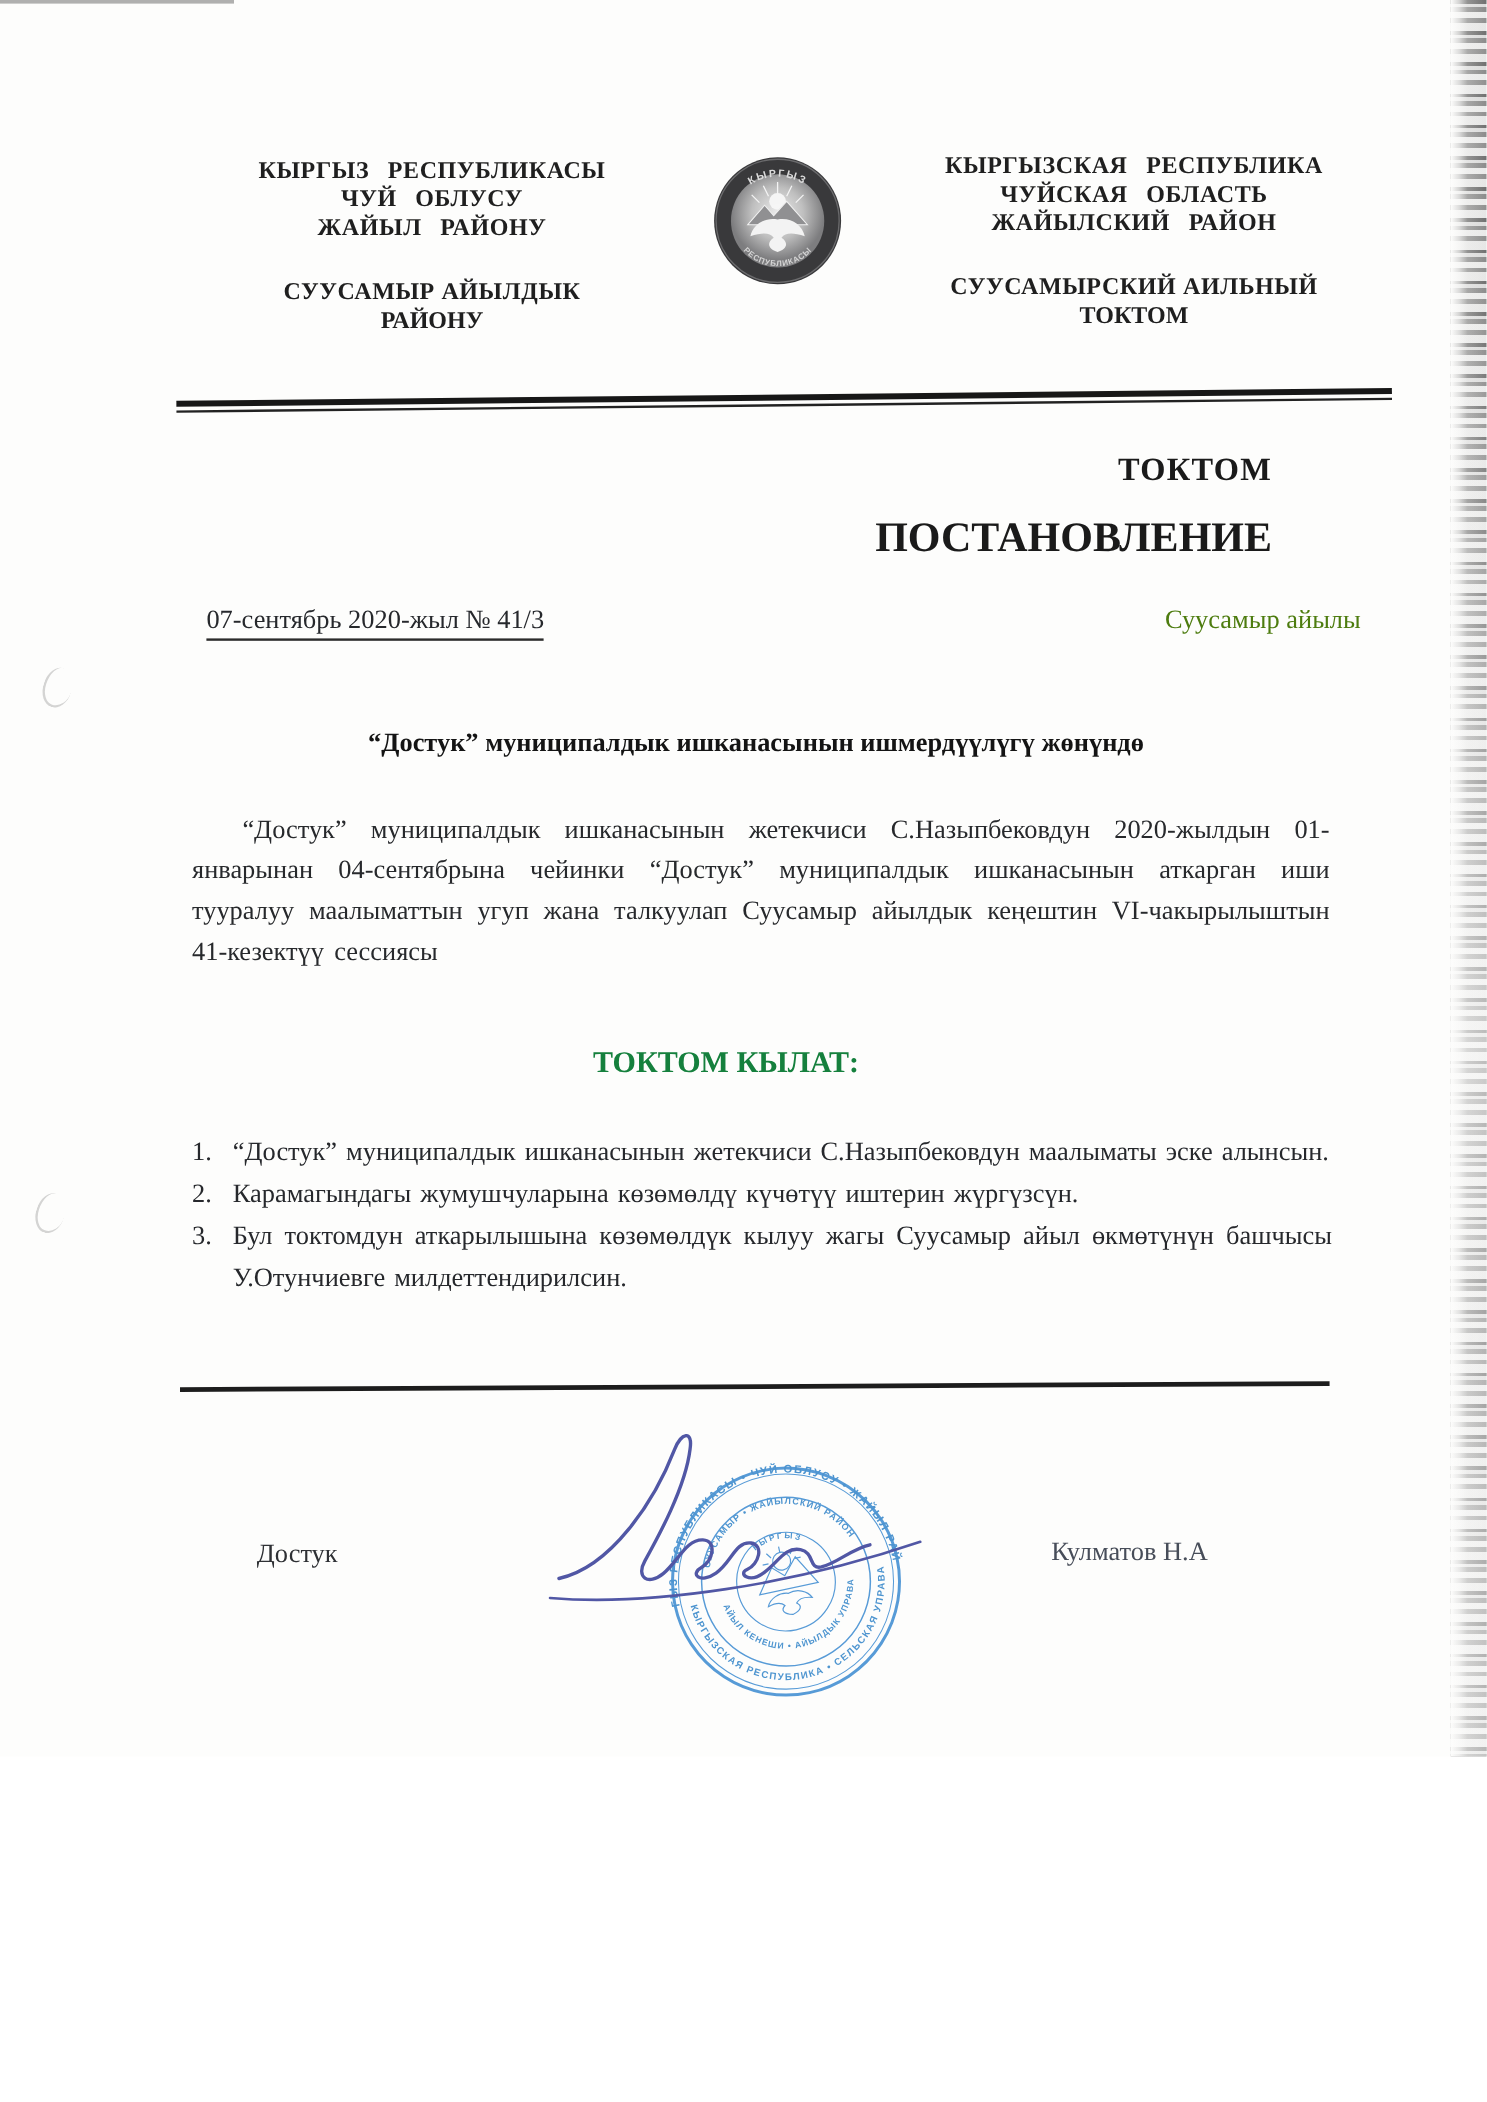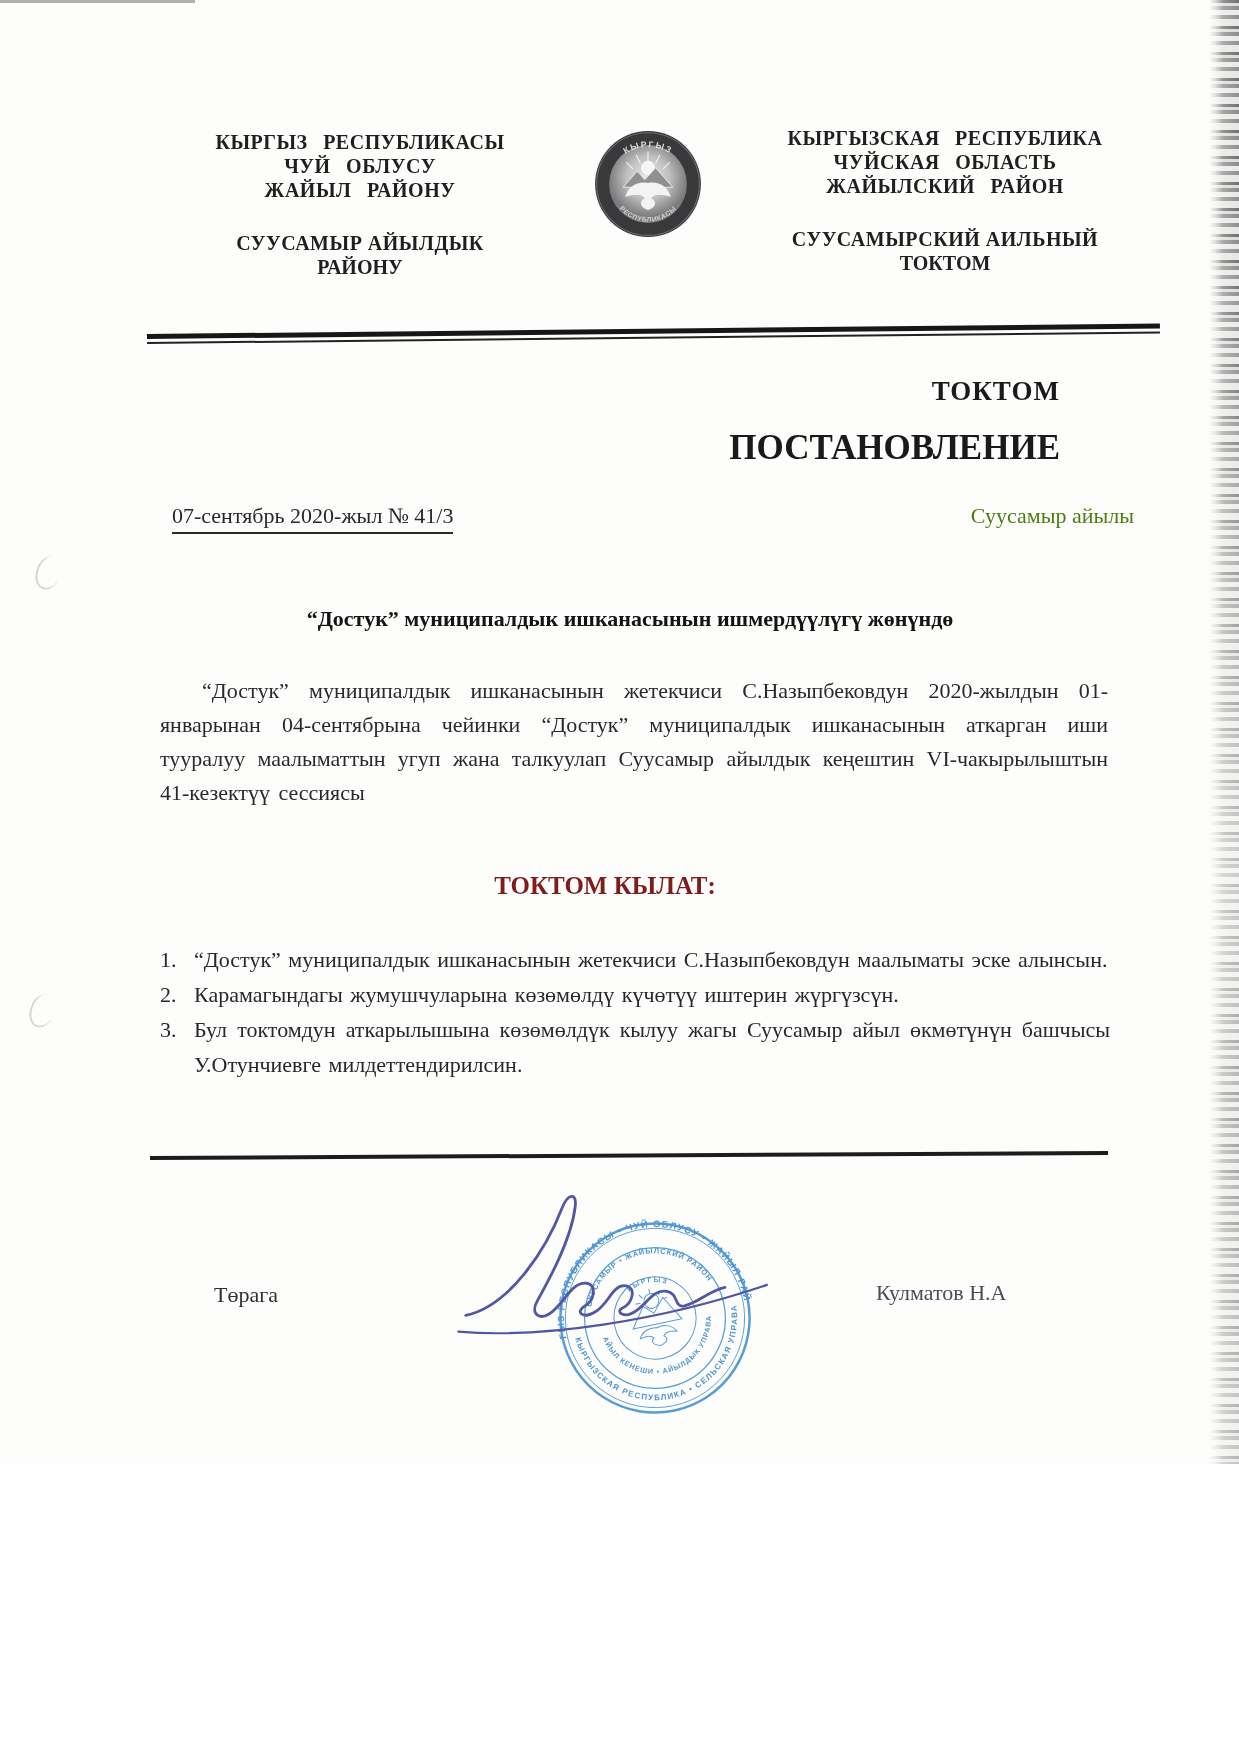--- a/index.html
+++ b/index.html
@@ -43,21 +43,21 @@
 
   .meta-row{position:absolute;left:172px;top:503px;width:962px;display:flex;justify-content:space-between;align-items:flex-start;font-size:22px;}
   .date-number{border-bottom:2px solid #2b2b2b;padding-bottom:3px;color:#26282c;}
   .place{color:#4d7c0f;}
 
   .subject{position:absolute;left:150px;top:606px;width:960px;text-align:center;font-weight:bold;font-size:22px;color:#141414;}
 
   .preamble{position:absolute;left:160px;top:674px;width:948px;font-size:22px;line-height:34px;
     text-align:justify;text-indent:42px;color:#27292c;word-spacing:3px;}
 
-  .resolve-heading{position:absolute;left:150px;top:872px;width:910px;text-align:center;font-weight:bold;font-size:25px;color:#7f1d1d;}
+  .resolve-heading{position:absolute;left:150px;top:872px;width:910px;text-align:center;font-weight:bold;font-size:25px;color:#15803d;}
 
   .list{position:absolute;left:160px;top:942px;width:950px;font-size:22px;line-height:35px;color:#26282c;}
   .list-row{display:flex;}
   .list-row .num{width:34px;flex:0 0 34px;}
   .list-row .txt{flex:1;text-align:justify;word-spacing:2px;}
 
   .rule-mid{position:absolute;left:150px;top:1156px;width:958px;height:4px;background:#1d1d1d;transform:rotate(-.3deg);transform-origin:left center;}
   .distribution{position:absolute;left:158px;top:1168px;width:960px;font-size:22px;color:#222;}
 
   
@@ -160,21 +160,21 @@
       <span class="txt">Карамагындагы жумушчуларына көзөмөлдү күчөтүү иштерин жүргүзсүн.</span>
     </div>
     <div class="list-row">
       <span class="num">3.</span>
       <span class="txt">Бул токтомдун аткарылышына көзөмөлдүк кылуу жагы Суусамыр айыл өкмөтүнүн башчысы У.Отунчиевге милдеттендирилсин.</span>
     </div>
   </div>
 
   <div class="rule-mid"></div>
 
-  <div class="sig-title">Төрага</div>
+  <div class="sig-title">Достук</div>
   <div class="sig-name">Кулматов Н.А</div>
 
   <div class="stamp-wrap">
     <svg viewBox="0 0 360 360">
       <defs>
         <path id="st-outer-top" d="M34,180 a146,146 0 1,1 292,0" fill="none"></path>
         <path id="st-outer-bot" d="M48,180 a132,132 0 1,0 264,0" fill="none"></path>
         <path id="st-inner-top" d="M76,180 a104,104 0 1,1 208,0" fill="none"></path>
         <path id="st-inner-bot" d="M90,180 a90,90 0 1,0 180,0" fill="none"></path>
         <path id="st-center-top" d="M122,180 a58,58 0 1,1 116,0" fill="none"></path>

